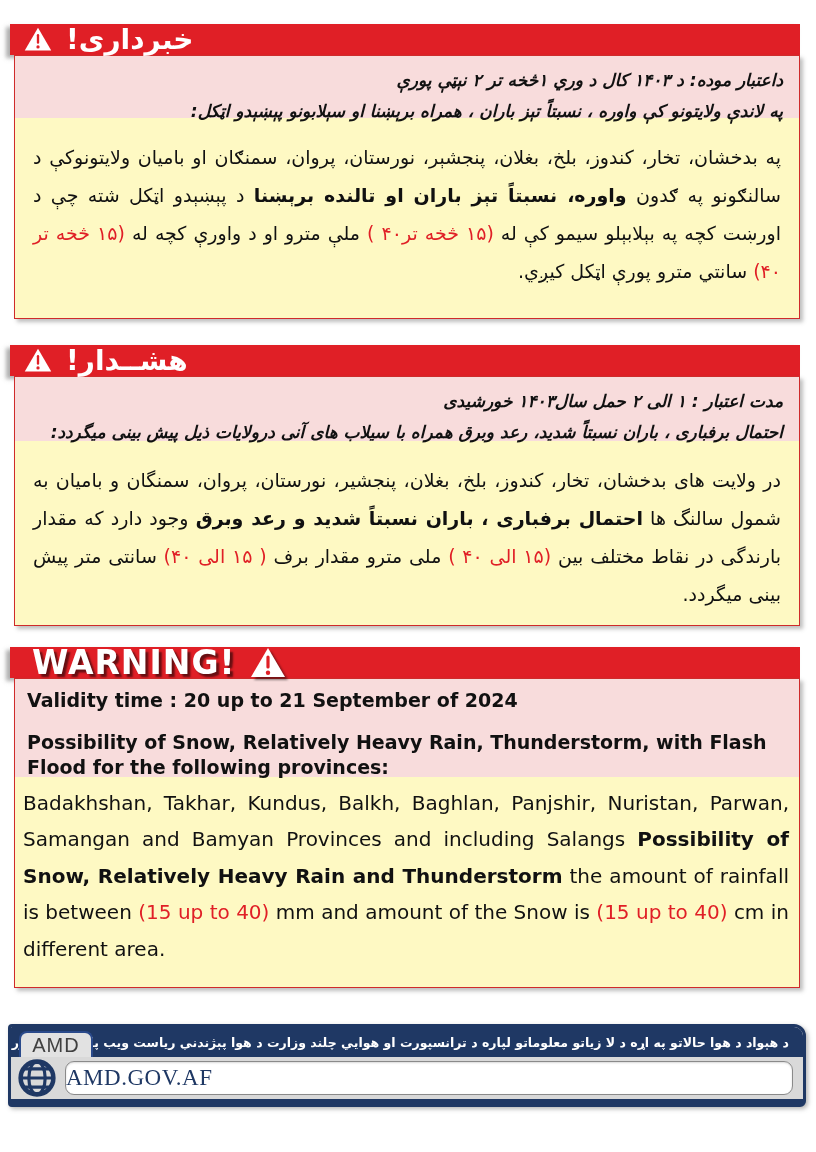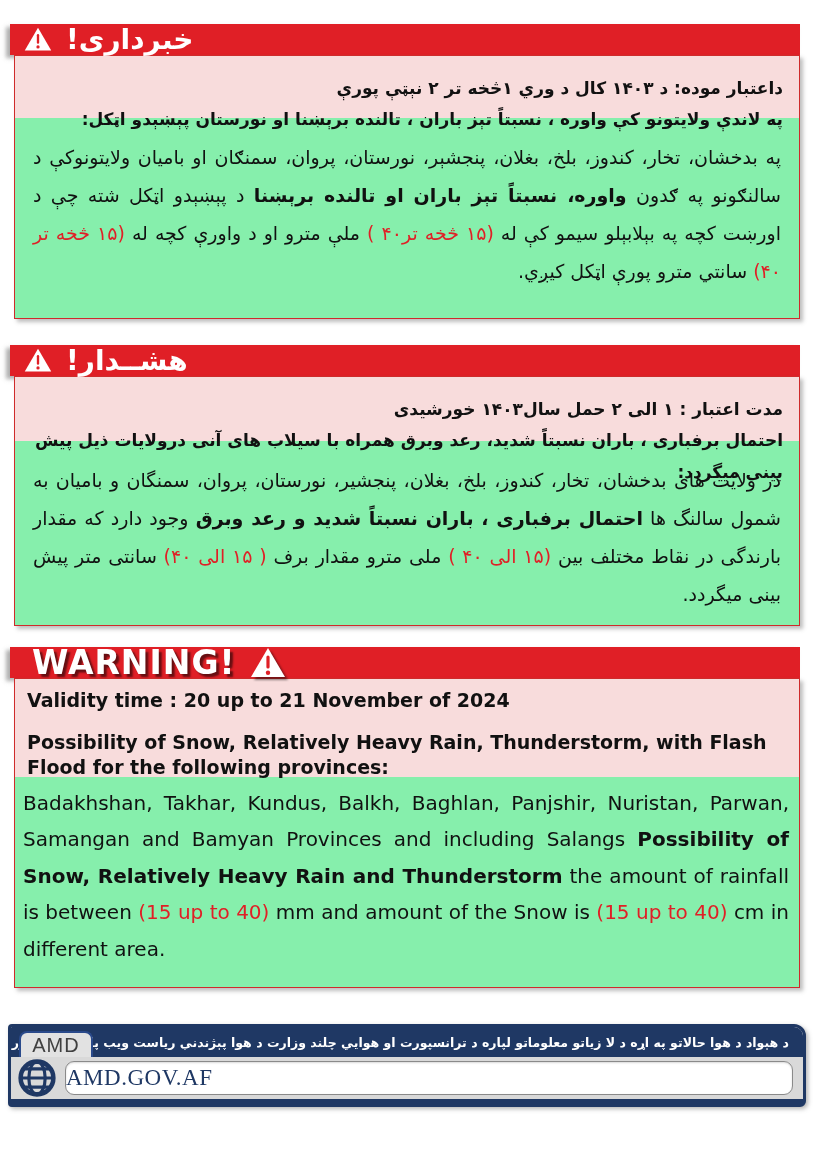--- a/index.html
+++ b/index.html
@@ -23,27 +23,27 @@
   }
   .sec-header.ltr .sec-title{
     font-size:33px;letter-spacing:1px;text-shadow:3px 3px 2px rgba(0,0,0,.55);
   }
   .tri-icon{display:inline-flex;margin:0 14px;}
   .sec-body{
     margin:0 16px 0 14px;border:1.5px solid #cf2b2b;background:#fff;
     box-shadow:3px 3px 4px rgba(110,110,110,.45);box-sizing:border-box;overflow:hidden;
   }
   .sec-intro{background:#F8DCDC;box-sizing:border-box;}
-  .sec-intro.rtl{direction:rtl;text-align:right;padding:17px 16px 6px 16px;}
+  .sec-intro.rtl{direction:rtl;text-align:right;padding:9px 16px 6px 16px;font-style:italic;}
   .sec-intro.ltr{direction:ltr;text-align:left;padding:9px 12px 6px 12px;}
   .intro-line{font-weight:bold;margin:0;}
   .sec-intro.rtl .intro-line{font-size:17px;line-height:1.85;}
   .sec-intro.ltr .intro-line{font-size:19px;line-height:1.35;}
   .sec-intro.ltr .intro-line.first{margin-bottom:16px;}
-  .sec-content{box-sizing:border-box;background:#86efac;}
+  .sec-content{box-sizing:border-box;background:#fef9c3;}
   .sec-content.rtl{direction:rtl;padding:20px 18px 0 18px;font-size:19px;line-height:2.0;text-align:justify;}
   .sec-content.ltr{direction:ltr;padding:8px 10px 0 8px;font-size:20px;line-height:1.82;text-align:justify;}
   .sec-content p{margin:0;}
   .seg-bold{font-weight:bold;}
   .seg-red{color:#E01F26;}
 
   
   #sec-pashto{margin-top:0;}
   #sec-pashto .sec-intro{height:62px;}
   #sec-pashto .sec-content{height:200px;}
@@ -100,21 +100,21 @@
         <svg viewBox="0 0 36 32" width="28" height="25" aria-hidden="true">
           <path d="M18 1 L35 30 L1 30 Z" fill="#ffffff"></path>
           <rect x="16.5" y="9" width="3" height="12.5" rx="1.5" fill="#E01F26"></rect>
           <circle cx="18" cy="25.6" r="2.1" fill="#E01F26"></circle>
         </svg>
       </span>
     </div>
     <div class="sec-body">
       <div class="sec-intro rtl">
         <p class="intro-line">داعتبار موده:  د ۱۴۰۳ کال د وري ۱څخه تر ۲ نېټې پورې</p>
-        <p class="intro-line">په لاندې ولایتونو کې واوره ، نسبتاً تېز باران ، تالنده برېښنا او نورستان پېښېدو اټکل:</p>
+        <p class="intro-line">په لاندې ولایتونو کې واوره ، نسبتاً تېز باران ، همراه برېښنا او سېلابونو پېښېدو اټکل:</p>
       </div>
       <div class="sec-content rtl">
         <p><span>په بدخشان، تخار، کندوز، بلخ، بغلان، پنجشېر، نورستان،  پروان، سمنګان او بامیان ولایتونوکې د سالنګونو په ګدون </span><span class="seg-bold">واوره، نسبتاً تېز باران او تالنده برېښنا</span><span> د پېښېدو اټکل شته چې د اورښت کچه په بېلابېلو سیمو کې له  </span><span class="seg-red">(۱۵ څخه تر۴۰ )</span><span> ملې مترو او د واورې کچه له </span><span class="seg-red">(۱۵ څخه تر ۴۰)</span><span> سانتي مترو پورې اټکل کیږي.</span></p>
       </div>
     </div>
   </section>
 
   <section class="sec" id="sec-dari">
     <div class="sec-header rtl">
       <span class="sec-title">هشــدار!</span>
@@ -143,21 +143,21 @@
       <span class="tri-icon">
         <svg viewBox="0 0 36 32" width="36" height="32" aria-hidden="true" style="filter:drop-shadow(3px 3px 1px rgba(0,0,0,.45));">
           <path d="M18 1 L35 30 L1 30 Z" fill="#ffffff"></path>
           <rect x="16.4" y="8.5" width="3.2" height="13" rx="1.6" fill="#E01F26"></rect>
           <circle cx="18" cy="25.8" r="2.2" fill="#E01F26"></circle>
         </svg>
       </span>
     </div>
     <div class="sec-body">
       <div class="sec-intro ltr">
-        <p class="intro-line first">Validity time  : 20 up to 21 November of  2024</p>
+        <p class="intro-line first">Validity time  : 20 up to 21 September of  2024</p>
         <p class="intro-line">Possibility of Snow, Relatively Heavy Rain, Thunderstorm, with Flash Flood for the following provinces:</p>
       </div>
       <div class="sec-content ltr">
         <p><span>Badakhshan, Takhar, Kundus, Balkh, Baghlan, Panjshir, Nuristan, Parwan, Samangan and  Bamyan Provinces and including Salangs </span><span class="seg-bold">Possibility of Snow, Relatively Heavy Rain and Thunderstorm</span><span> the amount of rainfall is between </span><span class="seg-red">(15 up to 40)</span><span> mm  and amount of the Snow is   </span><span class="seg-red">(15 up to 40)</span><span> cm in different area.</span></p>
       </div>
     </div>
   </section>
 
   <footer class="footer">
     <div class="footer-topbar">

